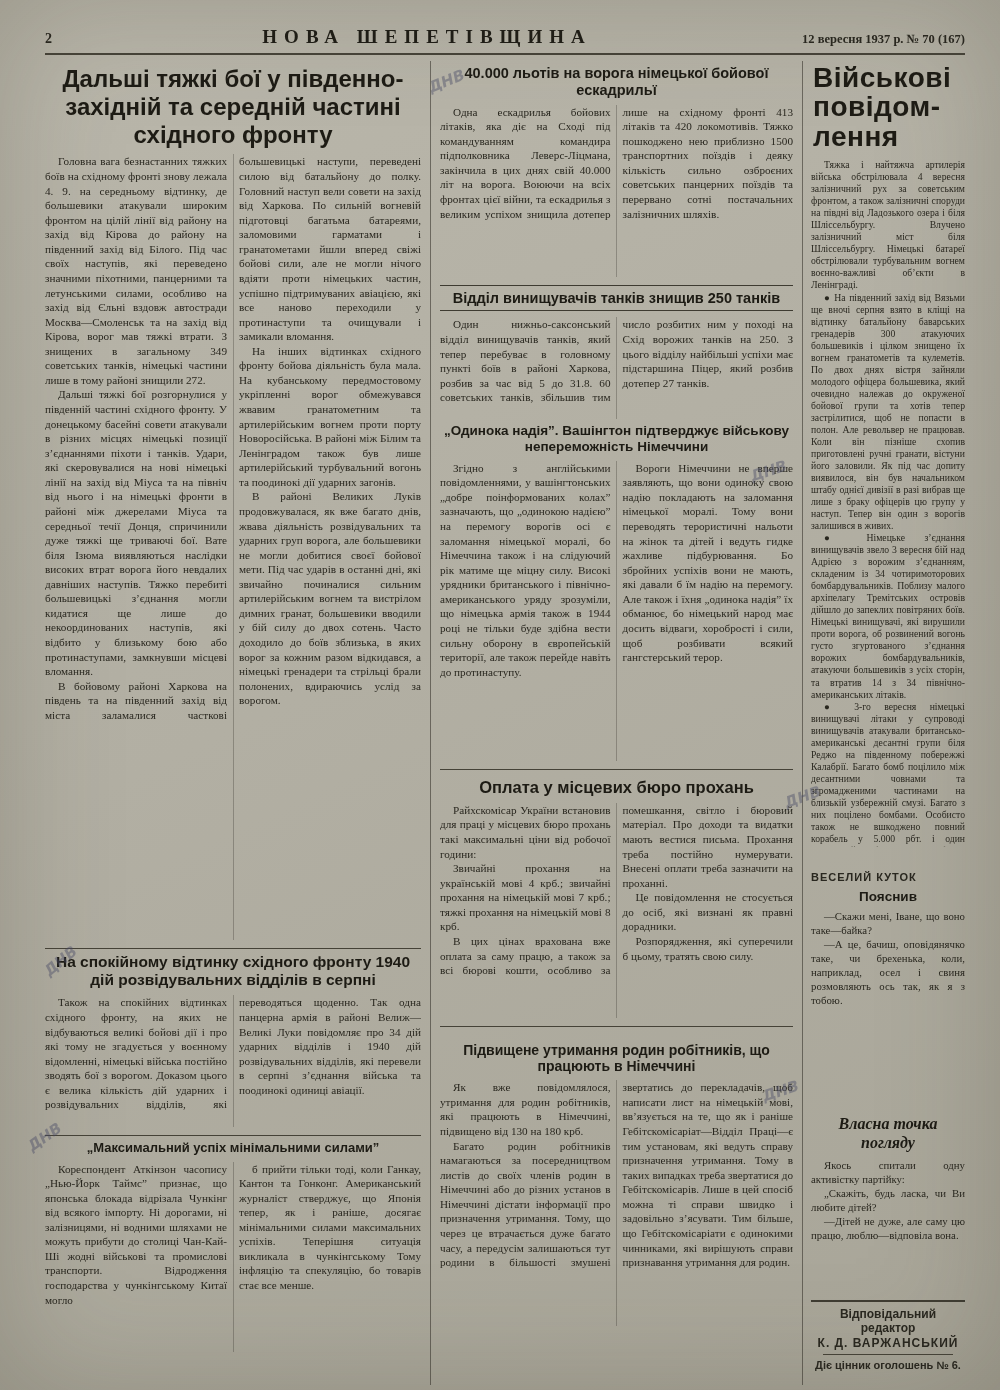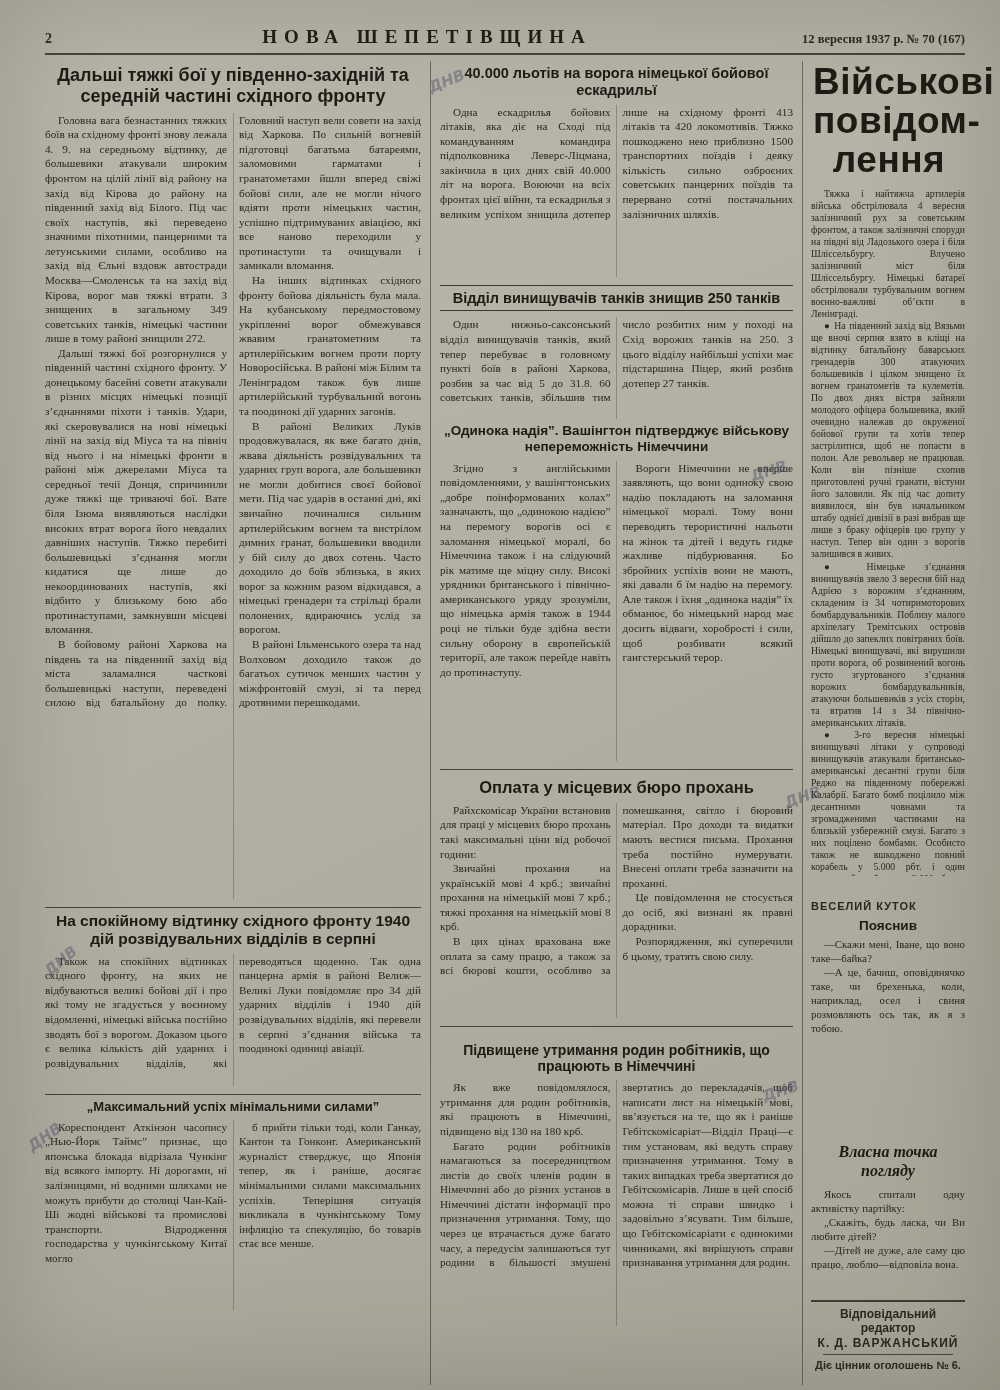--- a/index.html
+++ b/index.html
@@ -15,29 +15,29 @@
   .masthead{flex:1;text-align:center;font-size:19px;font-weight:bold;letter-spacing:7px;margin:0;color:#1f1d16;}
   .issue-date{font-weight:bold;font-size:12.5px;white-space:nowrap;}
   .headrule{margin:2px 35px 0 45px;border-top:2px solid #44413500;border-top:2px solid #454237;}
   
   .content{display:flex;padding:6px 35px 0 45px;height:1330px;box-sizing:border-box;}
   .colgroup{box-sizing:border-box;}
   .cg-left{width:386px;padding-right:9px;border-right:1px solid rgba(45,42,35,.55);}
   .cg-mid{width:372px;padding:0 9px;border-right:1px solid rgba(45,42,35,.55);}
   .cg-right{width:162px;padding-left:8px;display:flex;flex-direction:column;flex:1;}
   h2{font-family:"Liberation Sans",sans-serif;text-align:center;color:#1d1b14;margin:4px 0 6px 0;line-height:1.16;}
-  .t-front{font-size:18px;}
+  .t-front{font-size:24px;}
   .t-sorties{font-size:14.5px;}
   .t-hope{font-size:13.5px;}
   .t-fees{font-size:16.5px;margin-top:8px;}
   .t-quiet{font-size:15.5px;}
   .t-max{font-size:13px;}
   .t-family{font-size:14px;margin-top:15px;}
   .banner{border-top:1.5px solid #3e3b31;border-bottom:1.5px solid #3e3b31;padding:4px 0;font-size:14.5px;margin:8px 0 6px 0;}
-  .big-title{font-size:37px;line-height:1.05;text-align:center;margin:2px 0 8px 2px;letter-spacing:.5px;}
+  .big-title{font-size:28px;line-height:1.05;text-align:left;margin:2px 0 8px 2px;letter-spacing:.5px;}
   .big-title span{display:block;}
   .cols{column-count:2;column-gap:12px;column-rule:1px solid rgba(45,42,35,.30);overflow:hidden;text-align:justify;font-size:11.2px;line-height:1.30;hyphens:auto;}
   .single{overflow:hidden;text-align:justify;font-size:9.7px;line-height:1.24;hyphens:auto;}
   p{margin:0;text-indent:13px;}
   .h786{height:786px}.h132{height:132px}.h190{height:190px}
   .h172{height:172px}.h102{height:102px}.h300{height:300px}.h215{height:215px}.h246{height:246px}
   .h688{height:688px}
   .sep{border-top:1.5px solid #454237;margin:8px 0 4px 0;}
   
   .kicker{font-family:"Liberation Sans",sans-serif;font-weight:bold;font-size:11px;margin-top:24px;letter-spacing:1px;}
@@ -75,21 +75,20 @@
 
     <section class="colgroup cg-left">
       <article>
         <h2 class="t-front">Дальші тяжкі бої у південно-західній та середній частині східного фронту</h2>
         <div class="cols h786">
           <p>Головна вага безнастанних тяжких боїв на східному фронті знову лежала 4. 9. на середньому відтинку, де большевики атакували широким фронтом на цілій лінії від району на захід від Кірова до району на південний захід від Білого. Під час своїх наступів, які переведено значними піхотними, панцерними та летунськими силами, особливо на захід від Єльні вздовж автостради Москва—Смоленськ та на захід від Кірова, ворог мав тяжкі втрати. З знищених в загальному 349 советських танків, німецькі частини лише в тому районі знищили 272.</p>
           <p>Дальші тяжкі бої розгорнулися у південній частині східного фронту. У донецькому басейні совети атакували в різних місцях німецькі позиції з’єднаннями піхоти і танків. Удари, які скеровувалися на нові німецькі лінії на захід від Міуса та на північ від нього і на німецькі фронти в районі між джерелами Міуса та середньої течії Донця, спричинили дуже тяжкі ще триваючі бої. Вате біля Ізюма виявляються наслідки високих втрат ворога його невдалих давніших наступів. Тяжко перебиті большевицькі з’єднання могли кидатися ще лише до некоординованих наступів, які відбито у близькому бою або протинаступами, замкнувши місцеві вломання.</p>
           <p>В бойовому районі Харкова на південь та на південний захід від міста заламалися часткові большевицькі наступи, переведені силою від батальйону до полку. Головний наступ вели совети на захід від Харкова. По сильній вогневій підготовці багатьма батареями, заломовими гарматами і гранатометами йшли вперед свіжі бойові сили, але не могли нічого вдіяти проти німецьких частин, успішно підтримуваних авіацією, які все наново переходили у протинаступи та очищували і замикали вломання.</p>
           <p>На інших відтинках східного фронту бойова діяльність була мала. На кубанському передмостовому укріпленні ворог обмежувався жвавим гранатометним та артилерійським вогнем проти порту Новоросійська. В районі між Білим та Ленінградом також був лише артилерійський турбувальний вогонь та поодинокі дії ударних загонів.</p>
           <p>В районі Великих Луків продовжувалася, як вже багато днів, жвава діяльність розвідувальних та ударних груп ворога, але большевики не могли добитися своєї бойової мети. Під час ударів в останні дні, які звичайно починалися сильним артилерійським вогнем та вистрілом димних гранат, большевики вводили у бій силу до двох сотень. Часто доходило до боїв зблизька, в яких ворог за кожним разом відкидався, а німецькі гренадери та стрільці брали полонених, вдираючись услід за ворогом.</p>
-          <p>В районі Ільменського озера та над Волховом доходило також до багатьох сутичок менших частин у міжфронтовій смузі, зі та перед дротяними перешкодами.</p>
         </div>
       </article>
       <div class="sep"></div>
       <article>
         <h2 class="t-quiet">На спокійному відтинку східного фронту 1940 дій розвідувальних відділів в серпні</h2>
         <div class="cols h132">
           <p>Також на спокійних відтинках східного фронту, на яких не відбуваються великі бойові дії і про які тому не згадується у воєнному відомленні, німецькі війська постійно зводять бої з ворогом. Доказом цього є велика кількість дій ударних і розвідувальних відділів, які переводяться щоденно. Так одна панцерна армія в районі Велиж—Великі Луки повідомляє про 34 дій ударних відділів і 1940 дій розвідувальних відділів, які перевели в серпні з’єднання війська та поодинокі одиниці авіації.</p>
         </div>
       </article>
       <div class="sep"></div>

